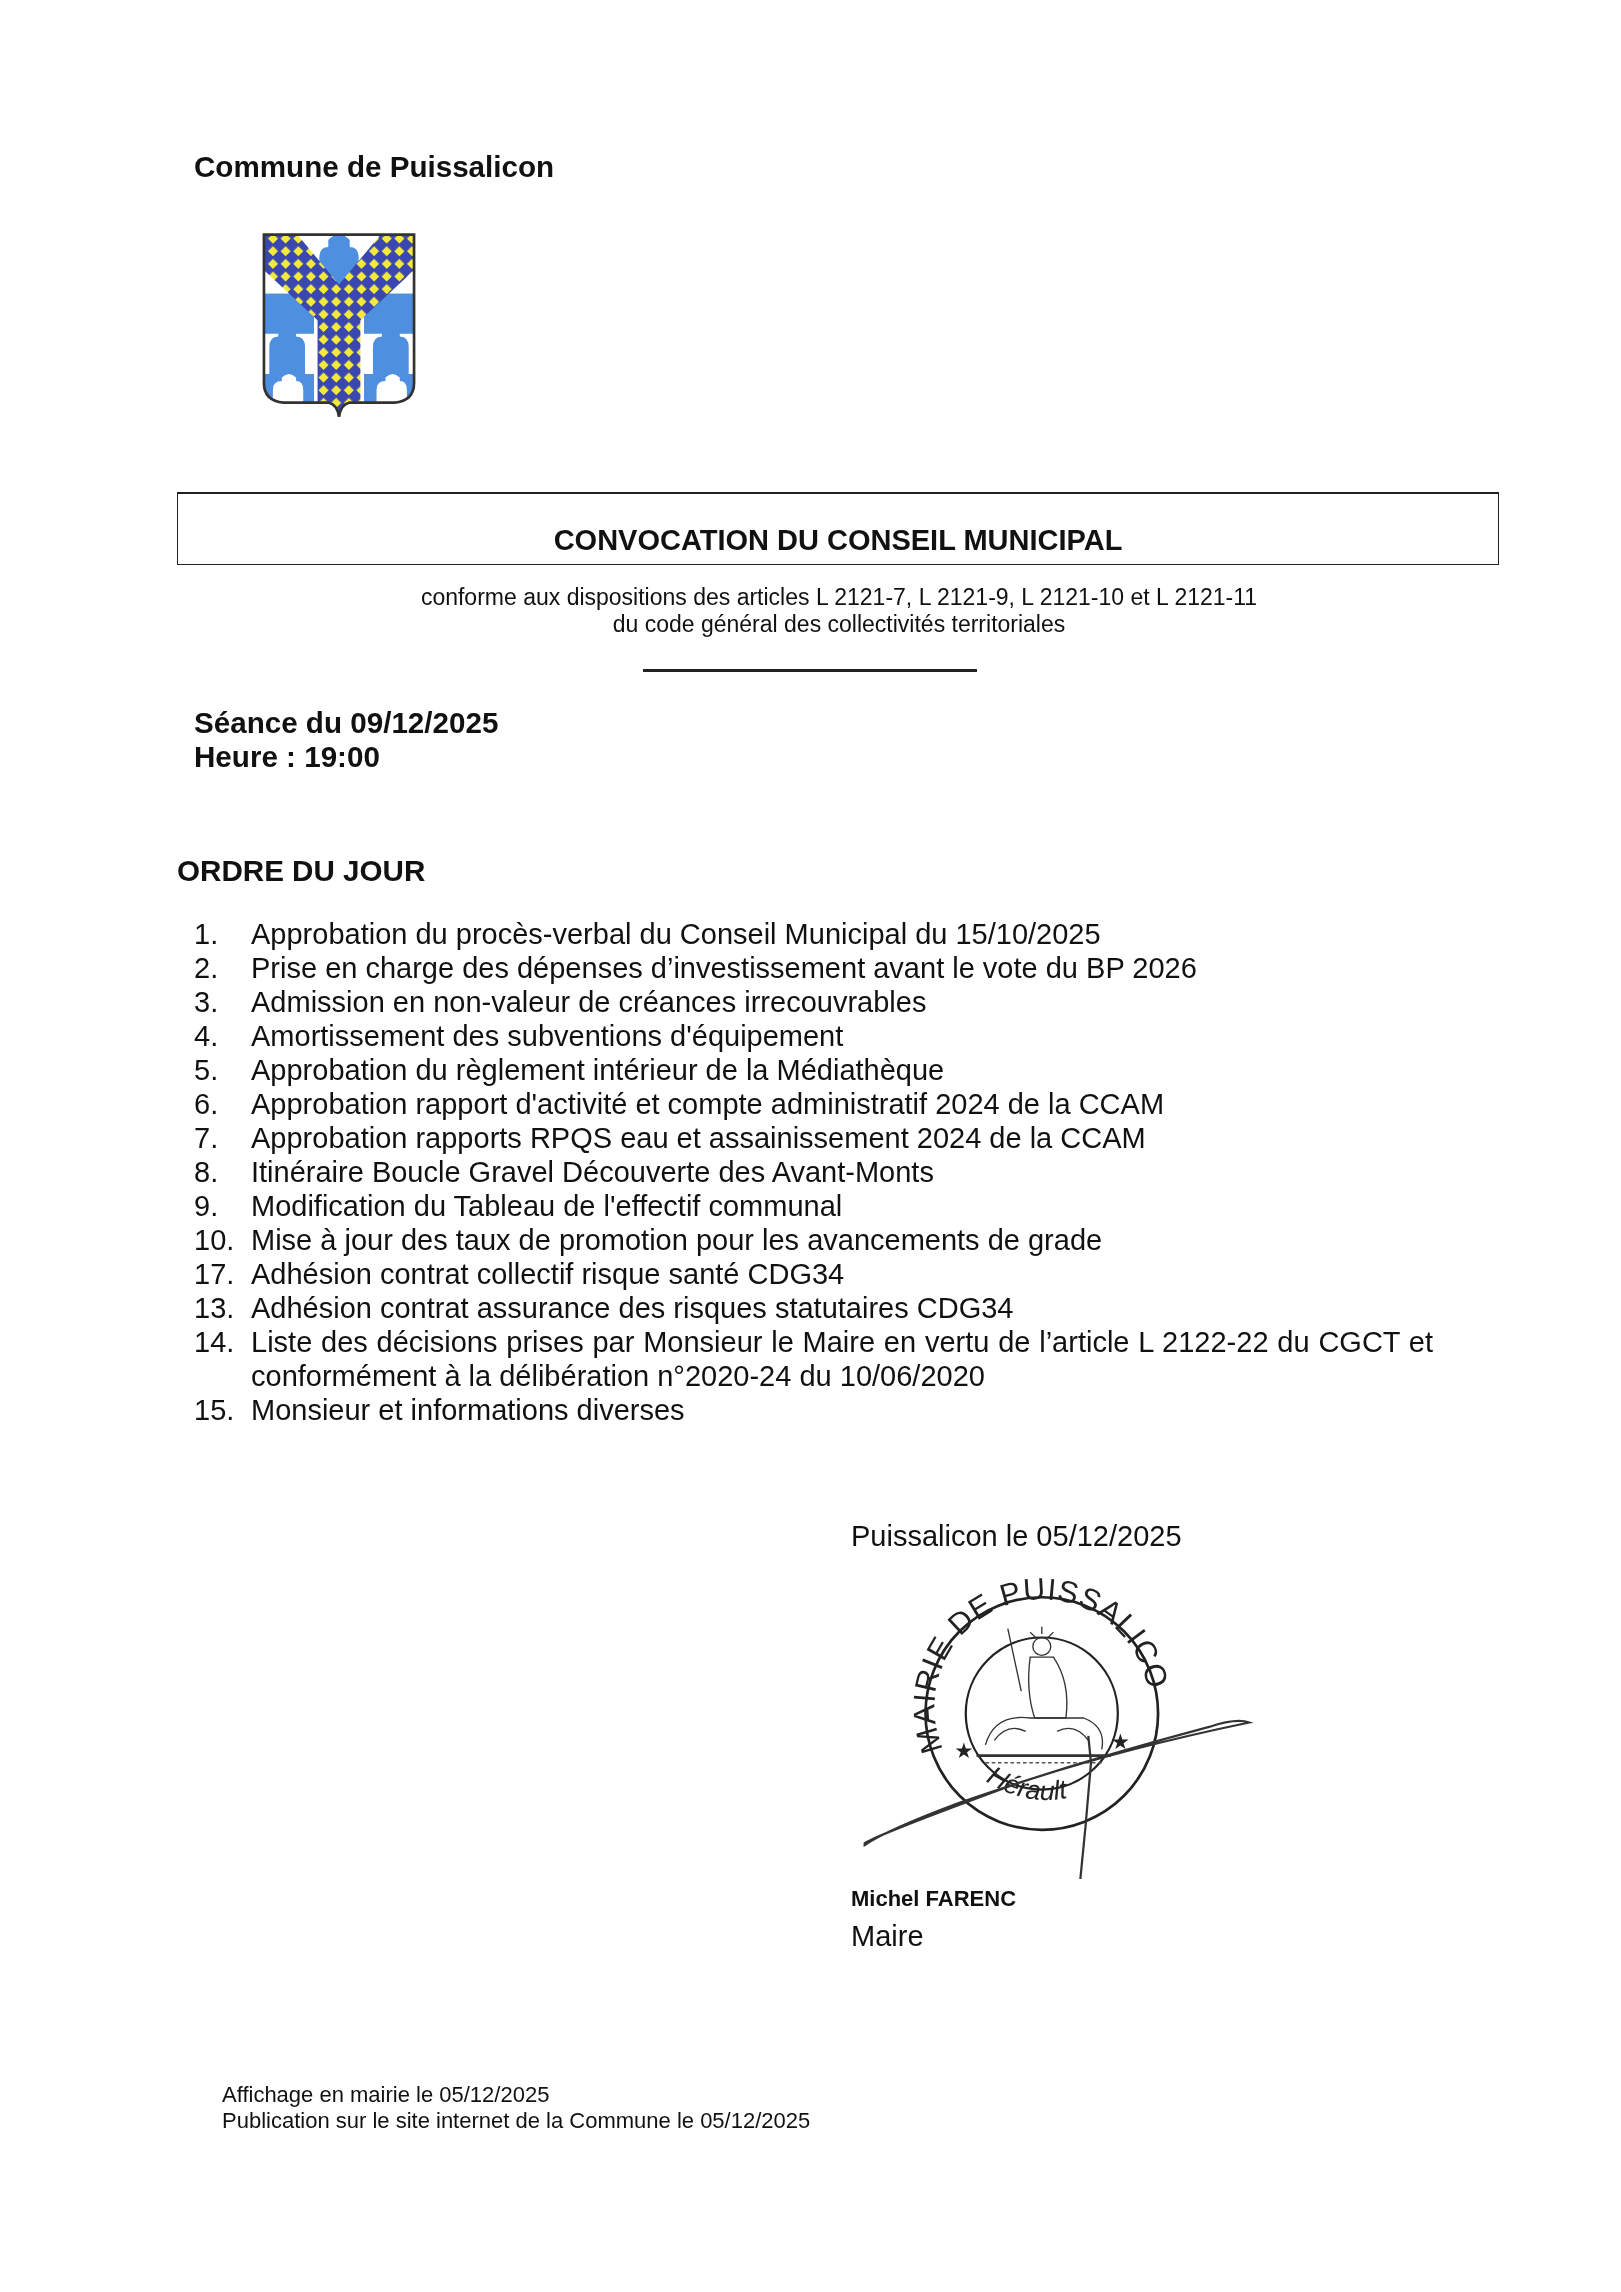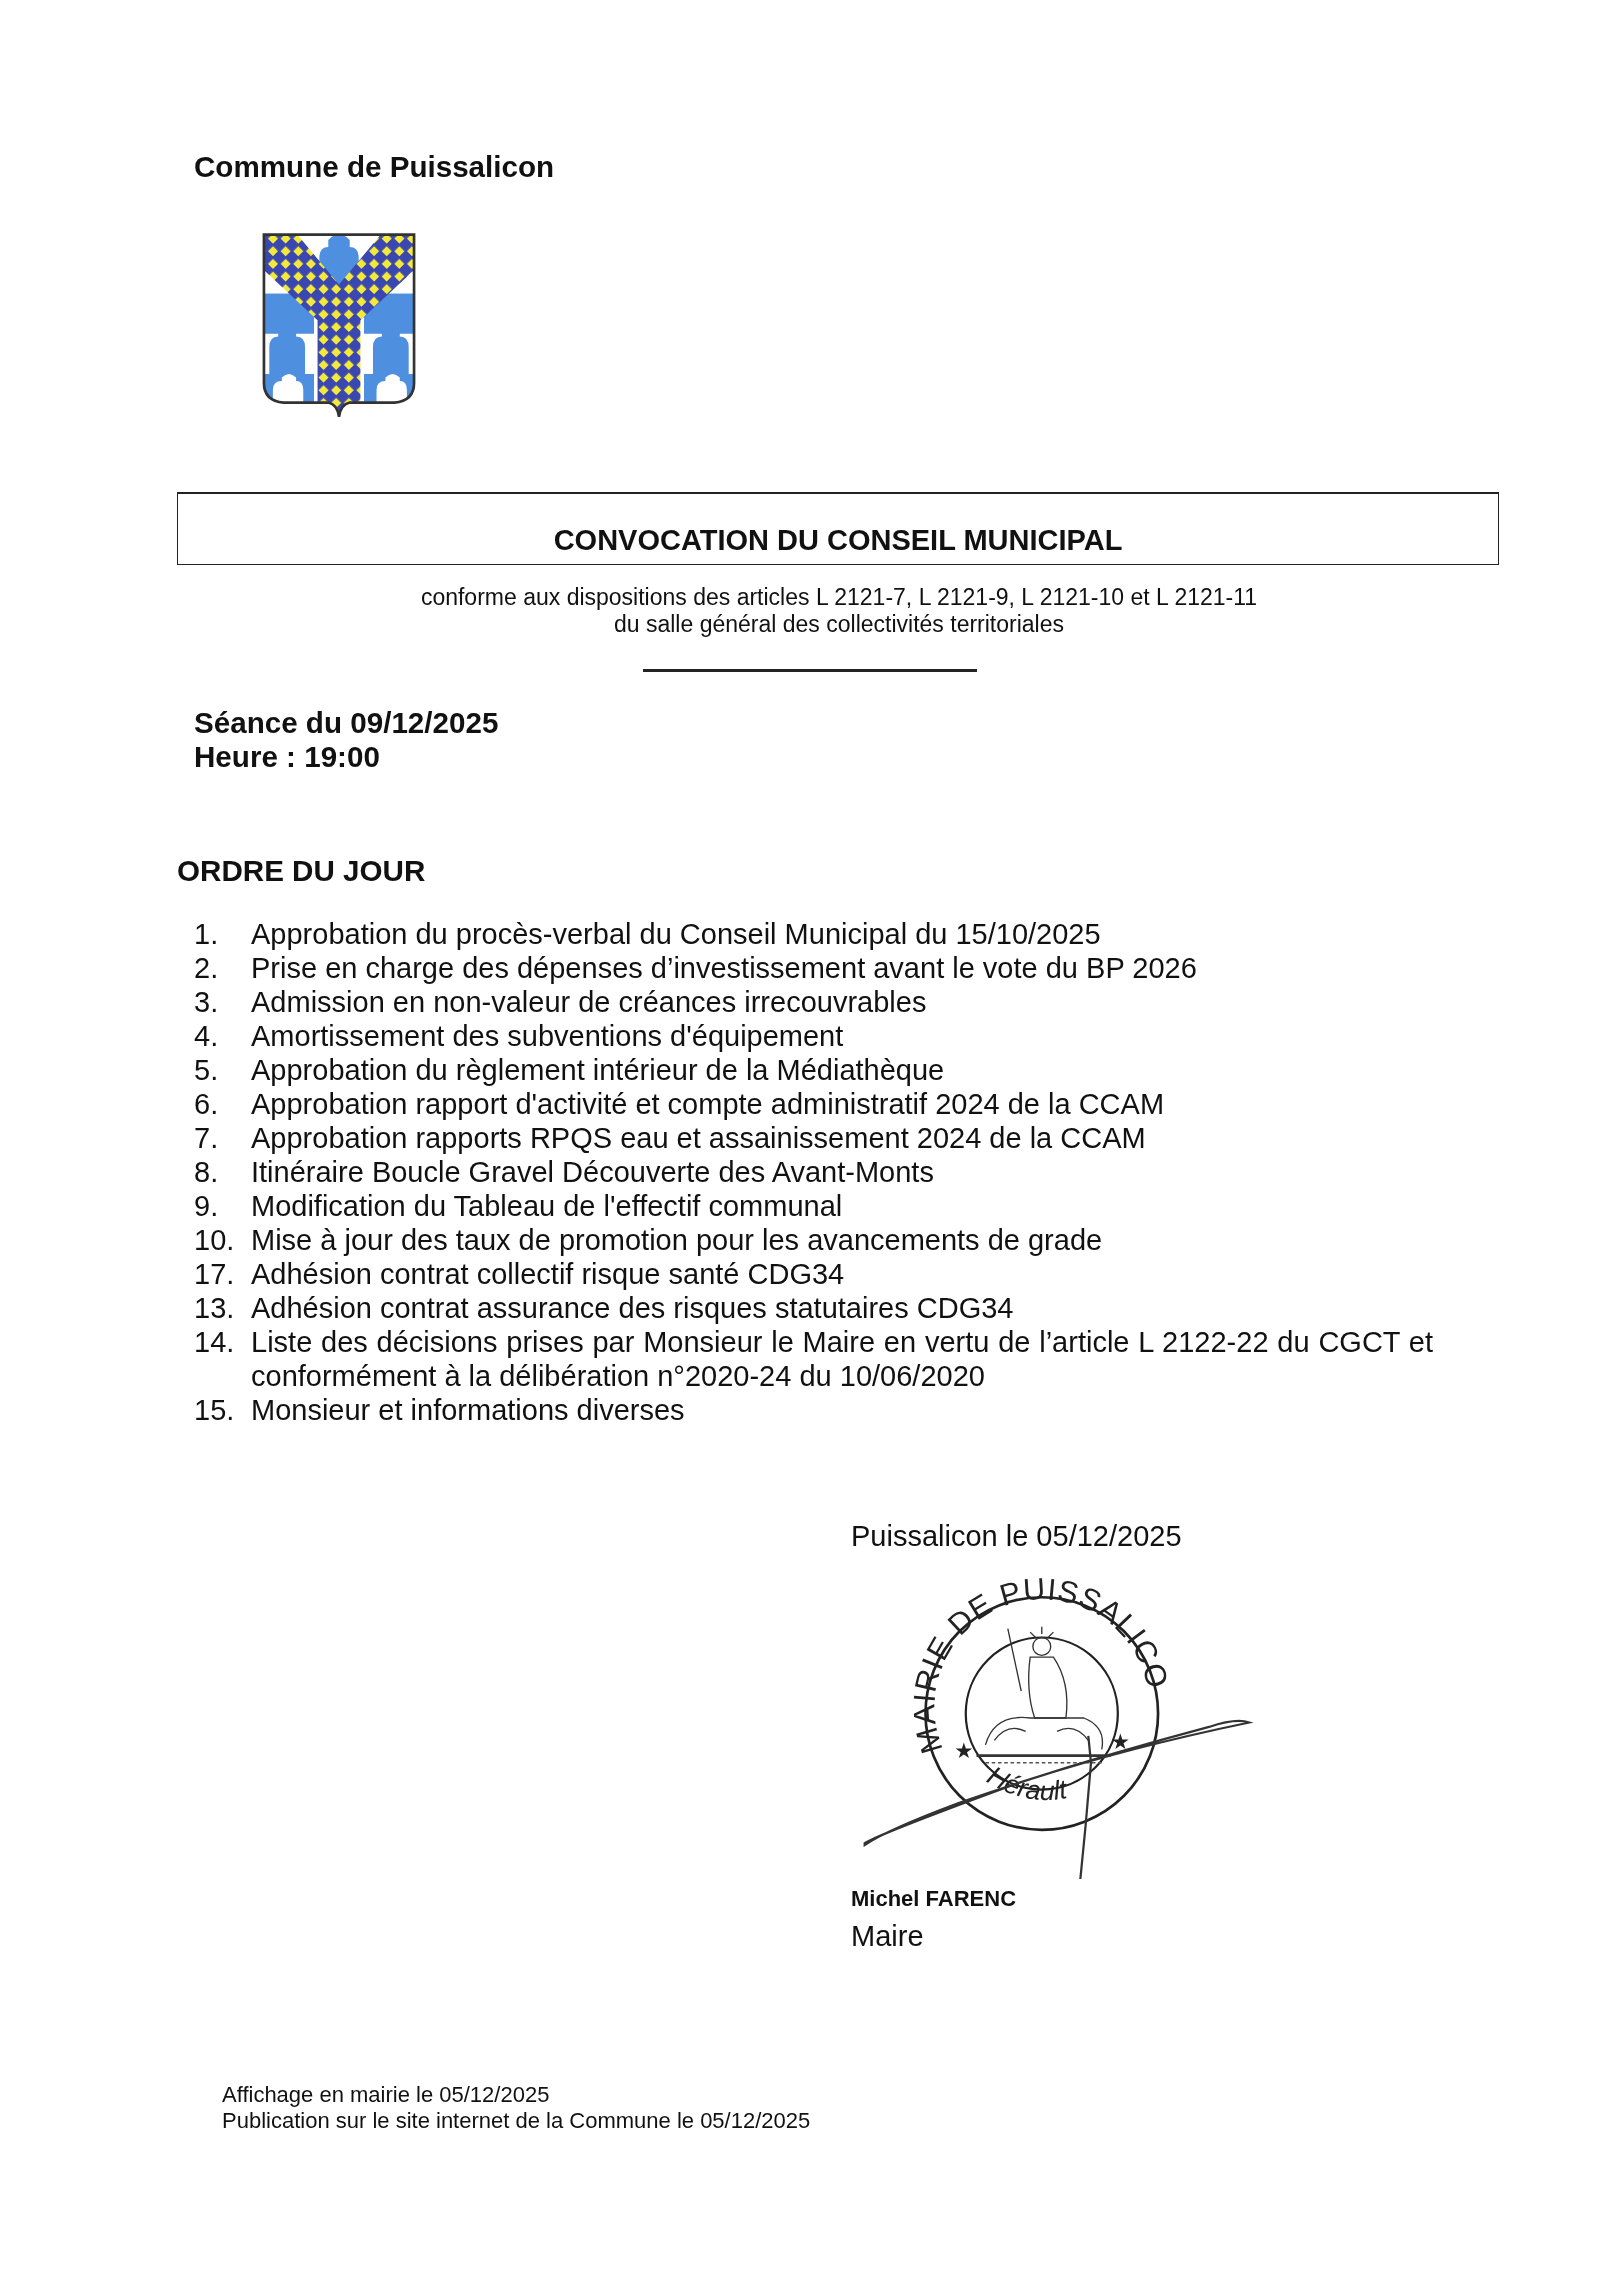--- a/index.html
+++ b/index.html
@@ -61,21 +61,21 @@
   </g>
   <path d="M4 4 H172 V170 Q172 190 150 192 H100 Q90 194 88 208 Q86 194 76 192 H26 Q4 190 4 170 Z" fill="none" stroke="#333" stroke-width="3"></path>
 </svg>
 
 <div class="abs title-box">
   <div class="t">CONVOCATION DU CONSEIL MUNICIPAL</div>
 </div>
 
 <div class="abs subtitle">
   <div>conforme aux dispositions des articles L 2121-7, L 2121-9, L 2121-10 et L 2121-11</div>
-  <div>du salle général des collectivités territoriales</div>
+  <div>du code général des collectivités territoriales</div>
 </div>
 
 <div class="abs divider"></div>
 
 <div class="abs meta">
   <div>Séance du 09/12/2025</div>
   <div>Heure : 19:00</div>
 </div>
 
 <div class="abs ordre">ORDRE DU JOUR</div>

